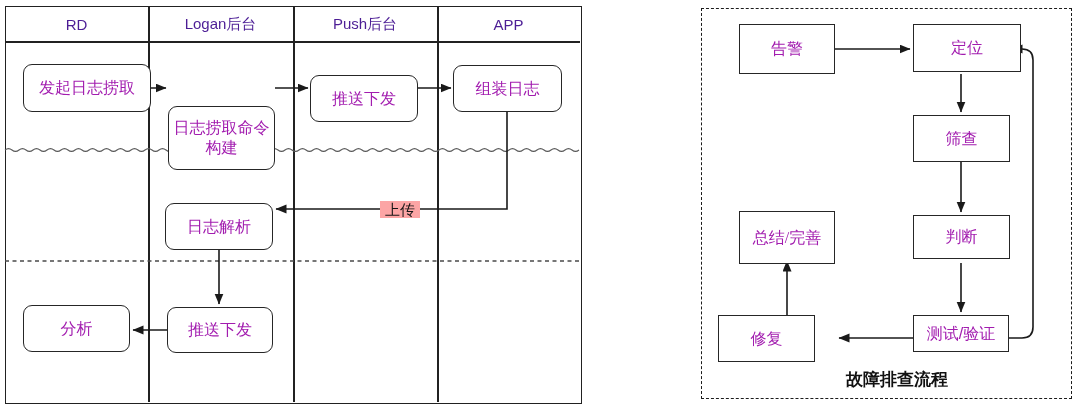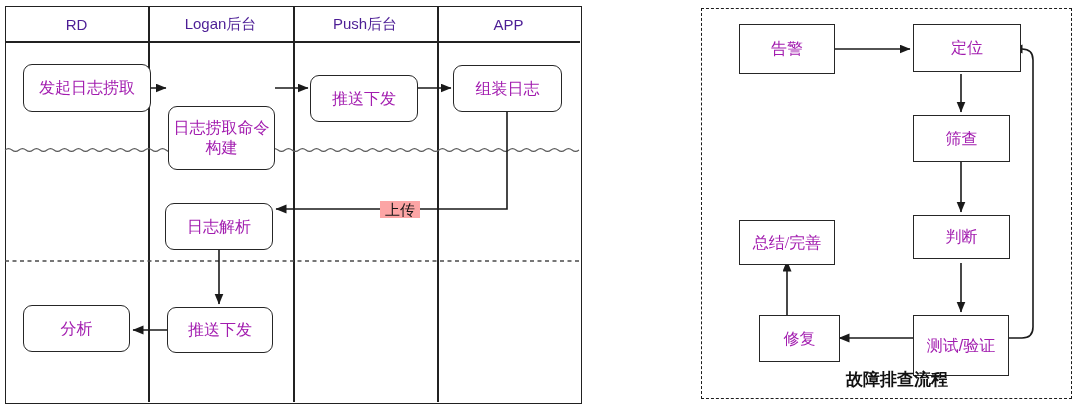--- a/index.html
+++ b/index.html
@@ -82,18 +82,18 @@
   <div class="node rounded" style="left:23px;top:305px;width:107px;height:47px;">分析</div>
 
   <div class="edge-label" style="left:380px;top:201px;width:40px;height:17px;">上传</div>
 
   <div class="dash-frame"></div>
 
   <div class="node" style="left:739px;top:24px;width:96px;height:50px;">告警</div>
   <div class="node" style="left:913px;top:24px;width:108px;height:48px;">定位</div>
   <div class="node" style="left:913px;top:115px;width:97px;height:47px;">筛查</div>
   <div class="node" style="left:913px;top:215px;width:97px;height:44px;">判断</div>
-  <div class="node" style="left:913px;top:315px;width:96px;height:61px;">测试/验证</div>
-  <div class="node" style="left:759px;top:315px;width:81px;height:47px;">修复</div>
-  <div class="node" style="left:739px;top:220px;width:96px;height:45px;font-family:Liberation Serif, serif;">总结/完善</div>
+  <div class="node" style="left:913px;top:315px;width:96px;height:37px;">测试/验证</div>
+  <div class="node" style="left:718px;top:315px;width:97px;height:47px;">修复</div>
+  <div class="node" style="left:739px;top:211px;width:96px;height:53px;font-family:Liberation Serif, serif;">总结/完善</div>
 
   <div class="caption">故障排查流程</div>
 </div>
 
 </body></html>

